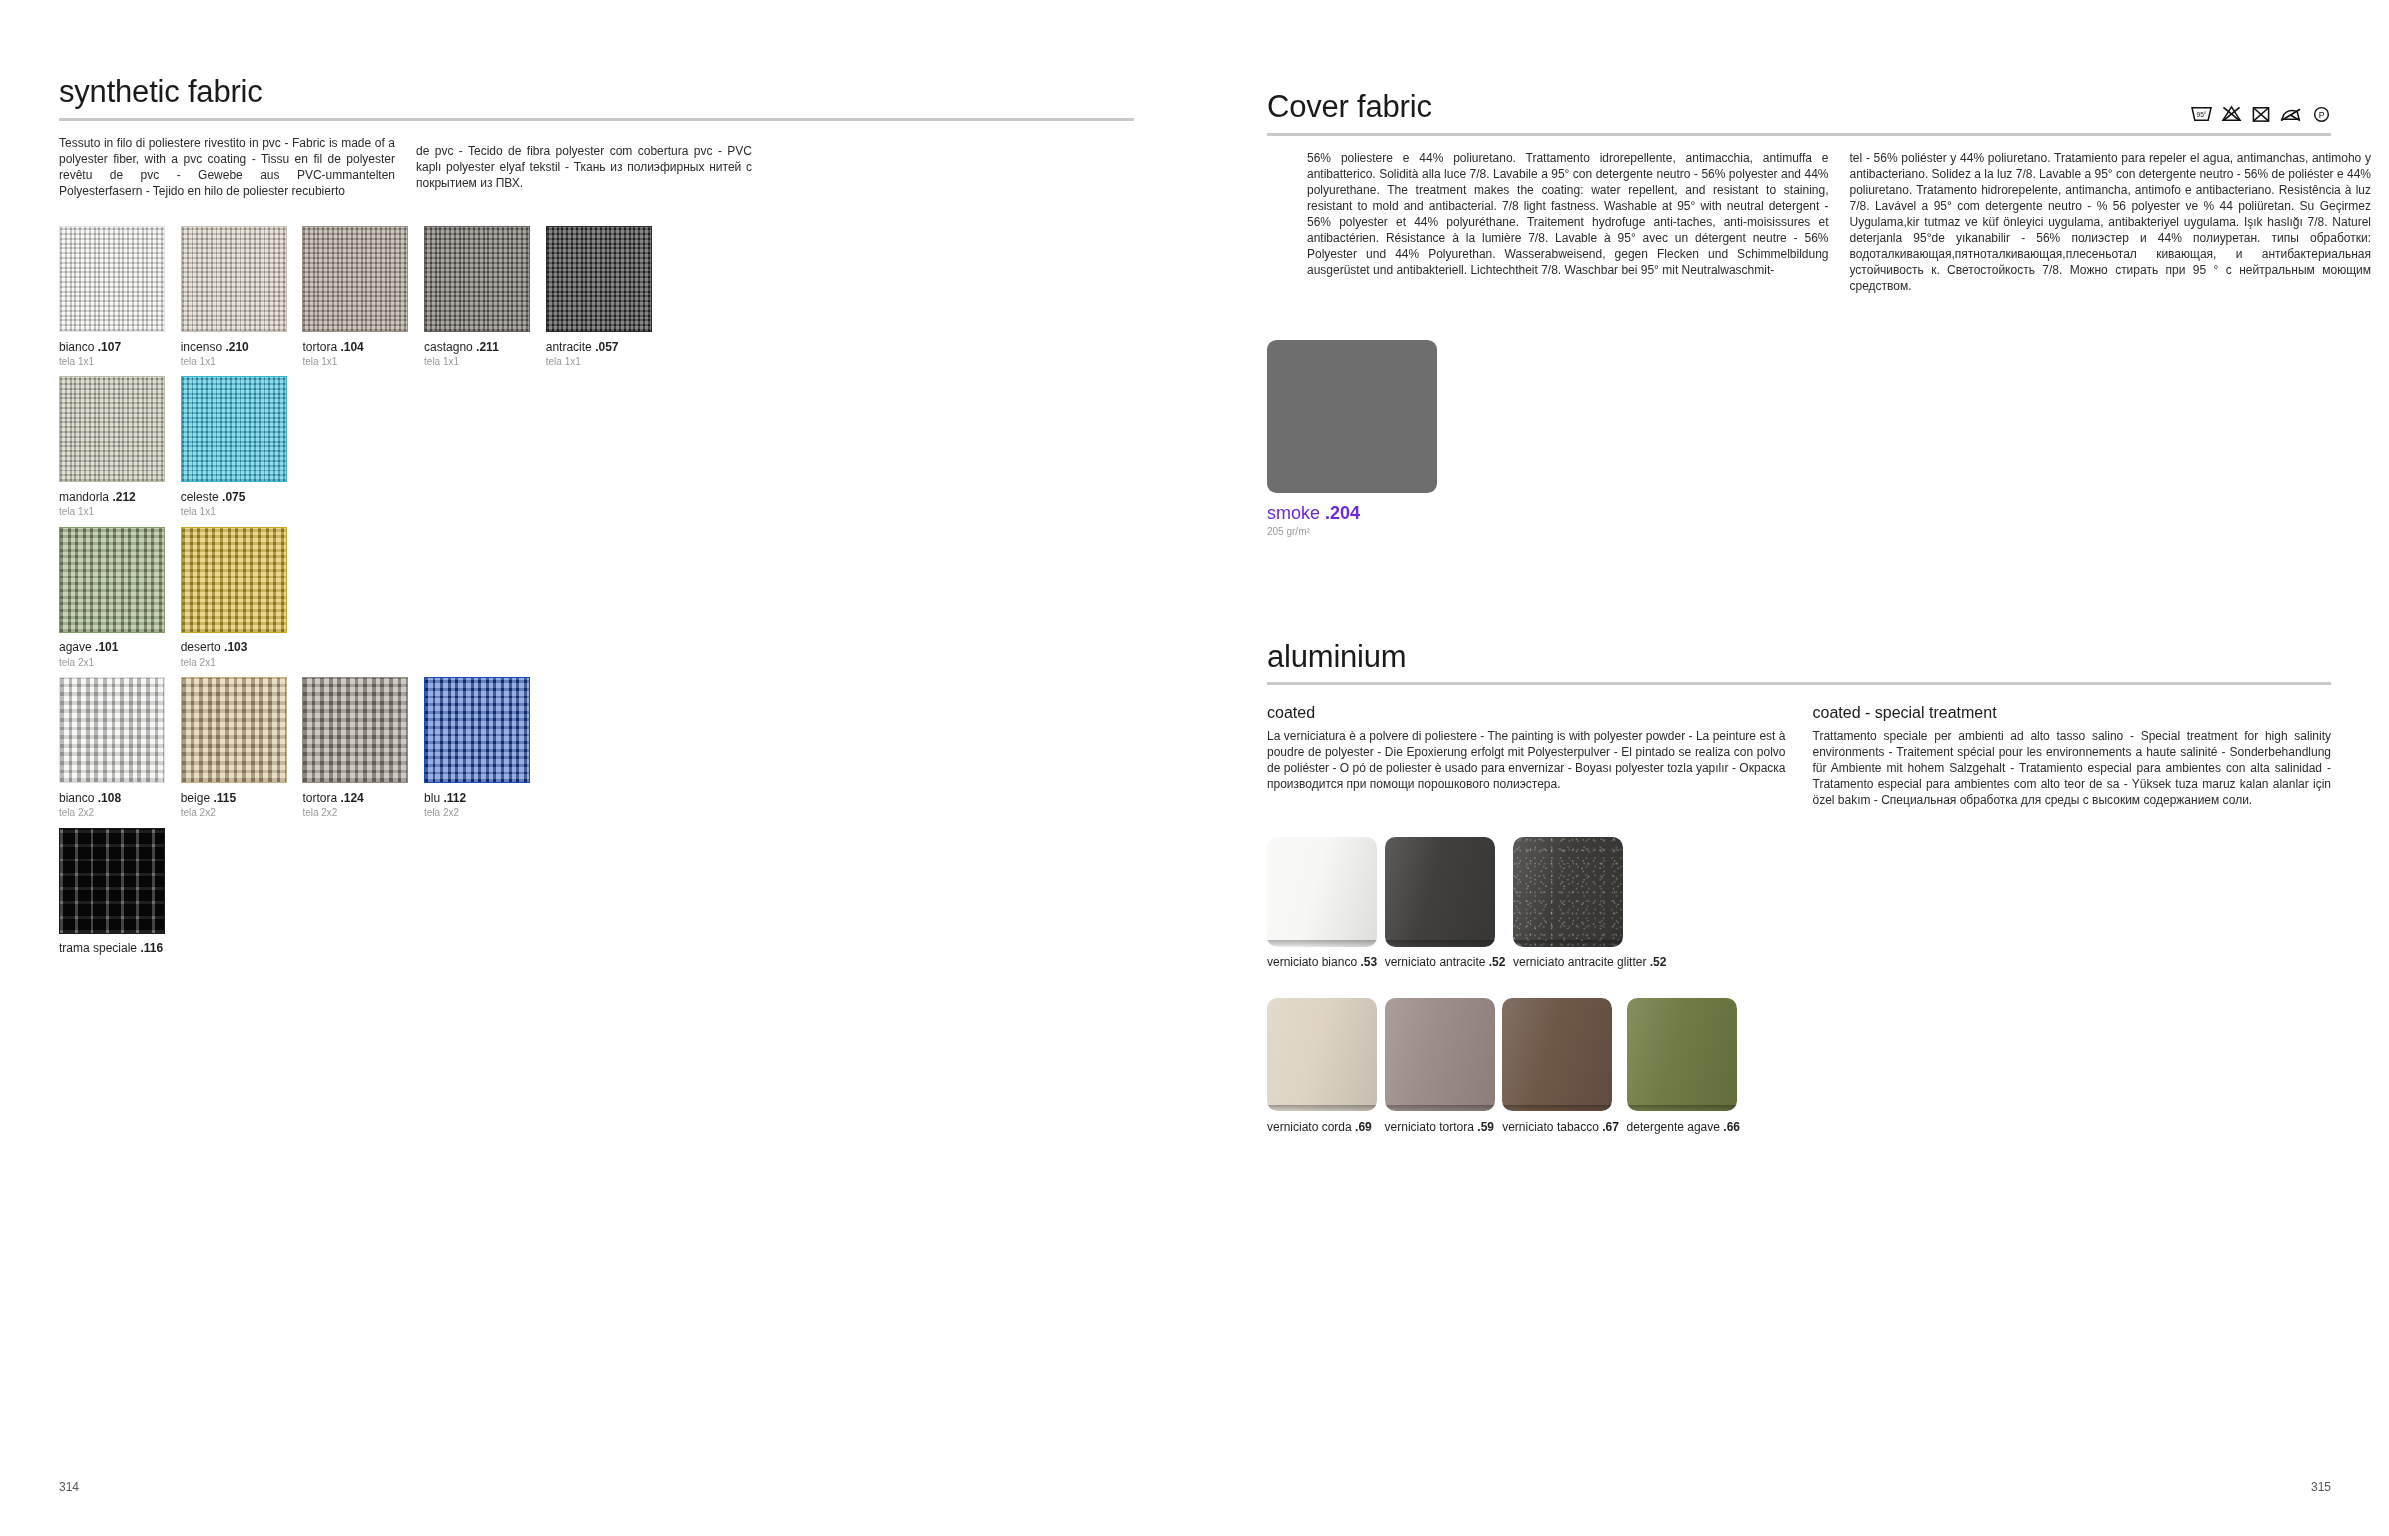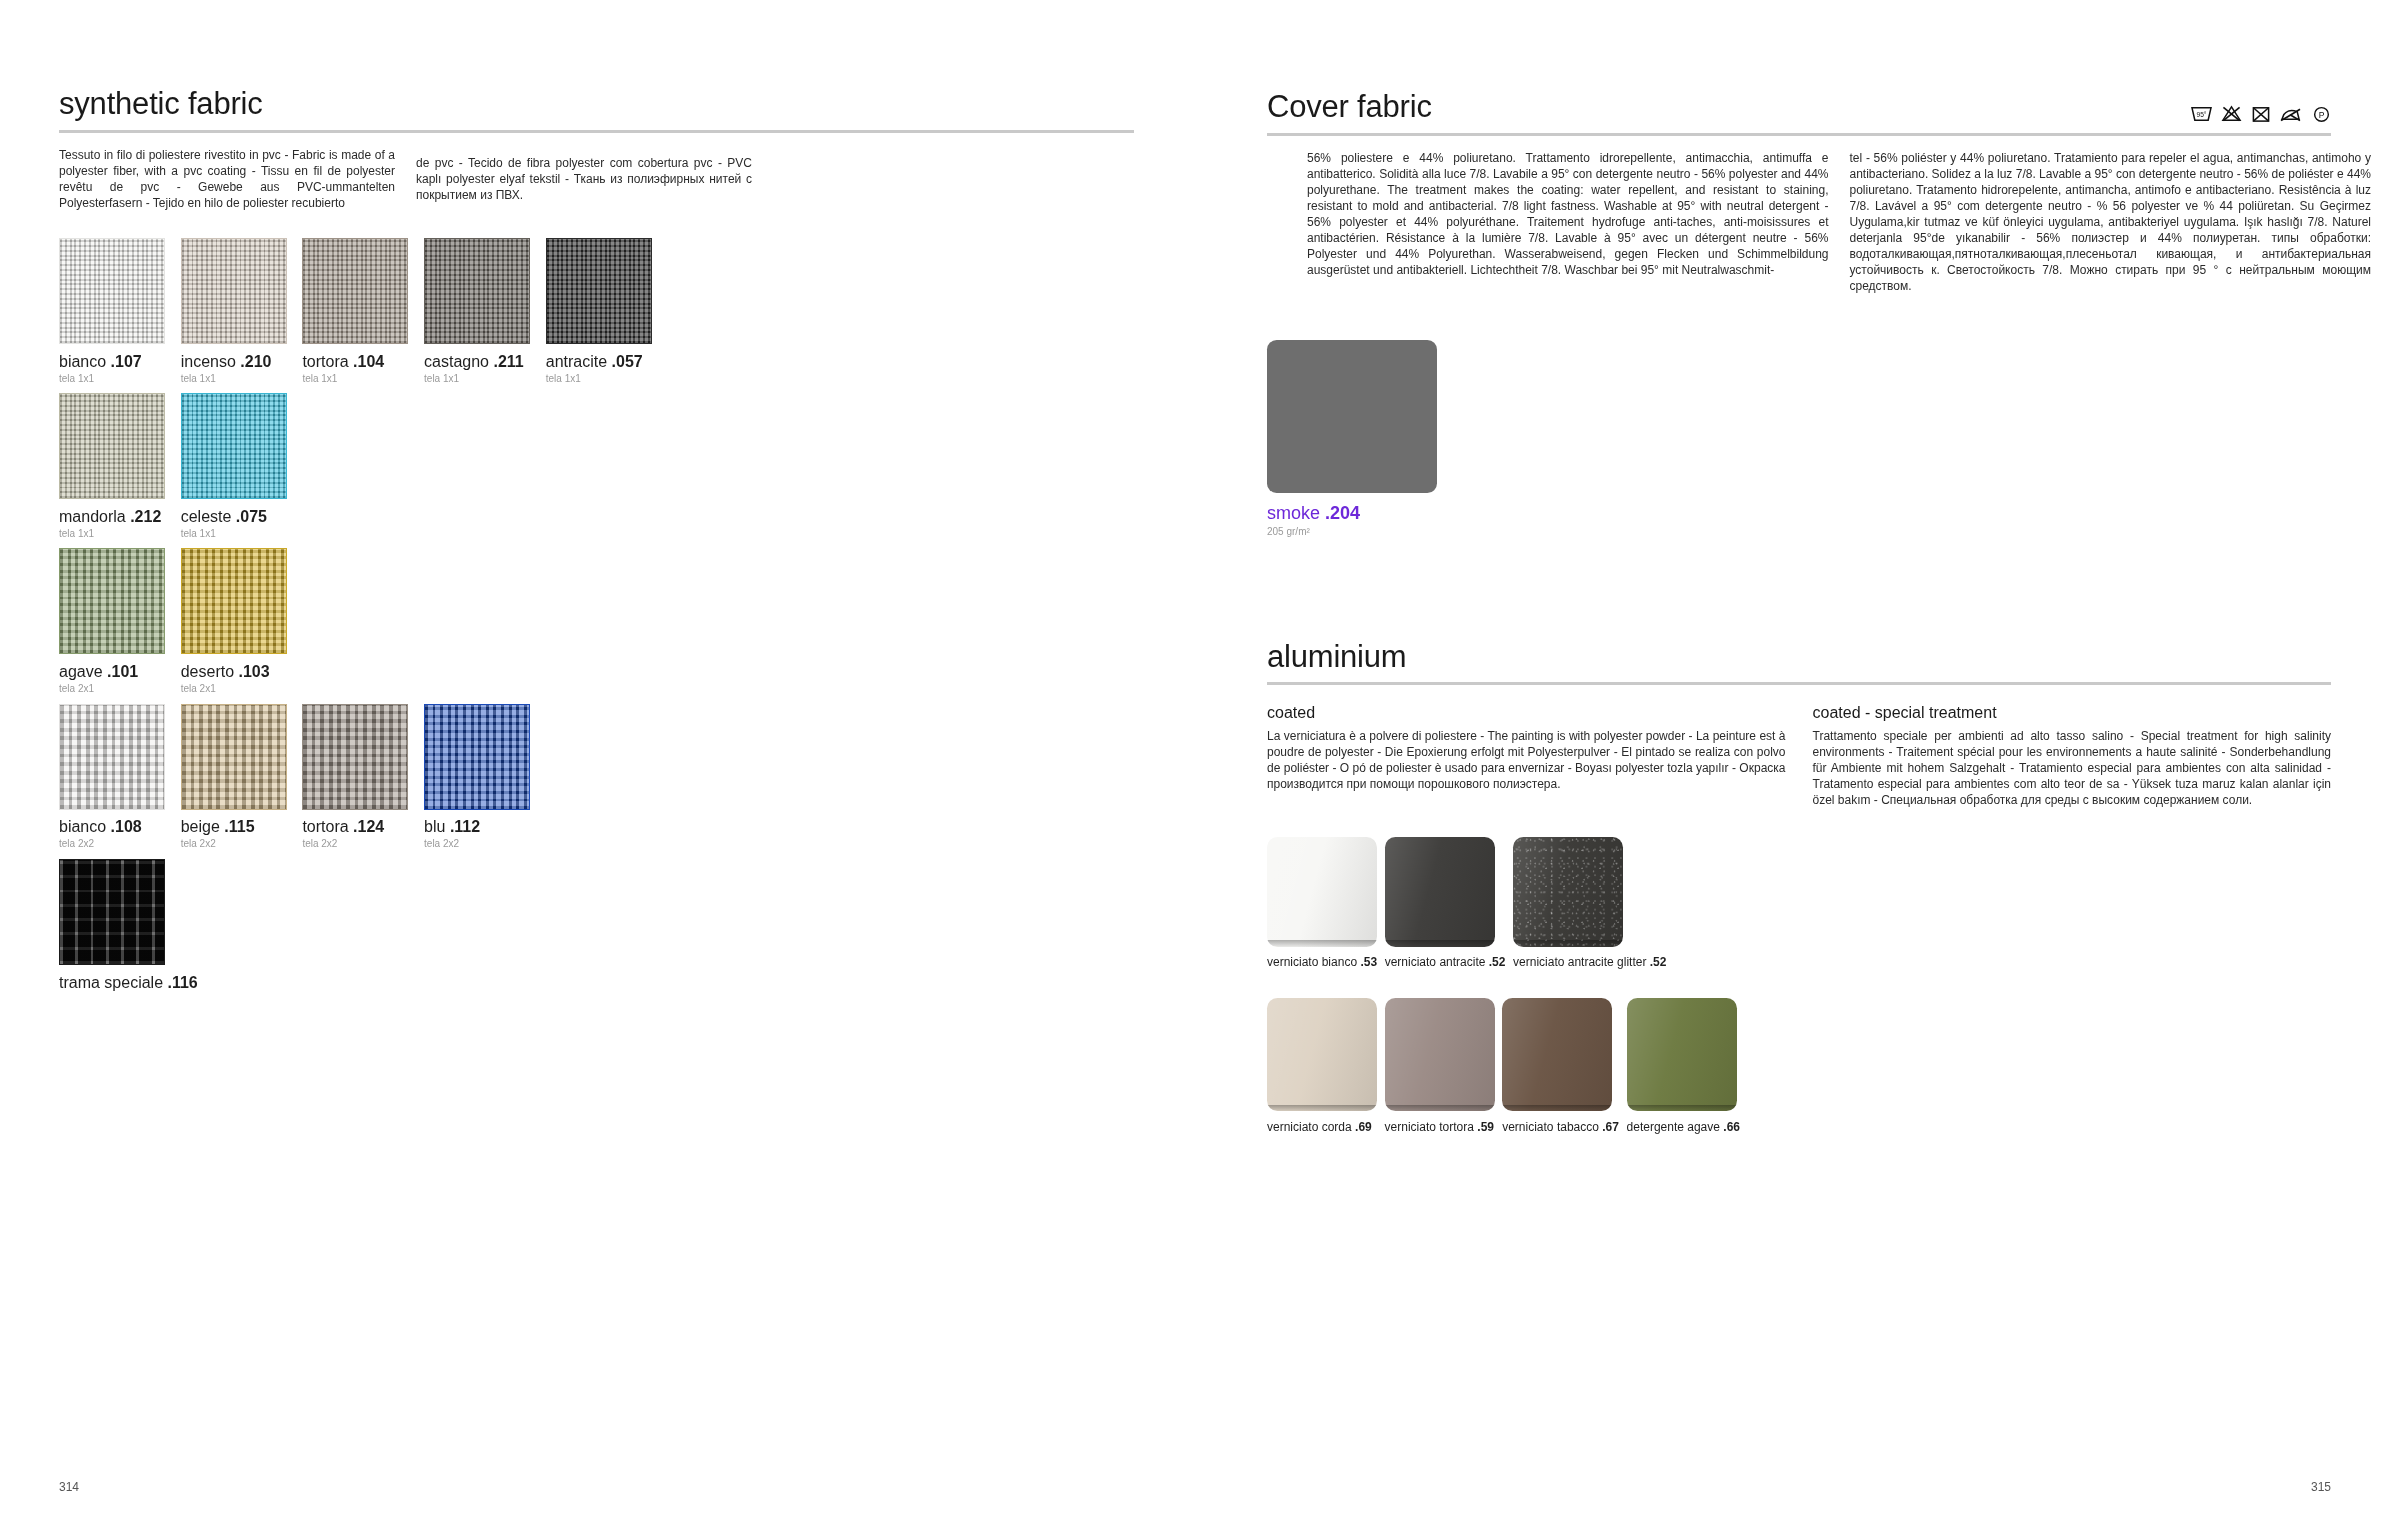--- a/index.html
+++ b/index.html
@@ -5,21 +5,21 @@
   * { box-sizing: border-box; margin: 0; padding: 0; }
   html, body {
     width: 2390px; height: 1536px;
     background: #ffffff;
     font-family: "Liberation Sans", sans-serif;
     color: #231f20;
     overflow: hidden;
   }
   .spread { position: relative; width: 2390px; height: 1536px; display: flex; }
   .page { position: relative; height: 1536px; }
-  .page-left  { width: 1195px; padding: 12px 0 0 59px; }
+  .page-left  { width: 1195px; padding: 0 0 0 59px; }
   .page-right { width: 1195px; padding: 15px 59px 0 72px; }
 
   
   .sec-head { position: relative; }
   .sec-title {
     font-size: 31px; font-weight: 400; letter-spacing: -0.2px;
     color: #1a1a1a; line-height: 1.1;
   }
   .sec-rule { height: 2.9px; background: #c9c9c9; margin-top: 8.6px; }
   .care-icons {
@@ -38,21 +38,21 @@
 
   
   .swatch-rows { margin-top: 27px; }
   .swatch-row { display: flex; margin-bottom: 8.6px; }
   .swatch-cell { width: 116px; margin-right: 5.7px; }
   .sw {
     width: 106px; height: 106px;
     border: 1px solid rgba(0,0,0,0.06);
     position: relative; overflow: hidden;
   }
-  .sw-name { font-size: 16px; margin-top: 7.6px; color: #1f1f1f; line-height: 1.2; white-space: nowrap; }
+  .sw-name { font-size: 12px; margin-top: 7.6px; color: #1f1f1f; line-height: 1.2; white-space: nowrap; }
   .sw-name b { font-weight: 700; }
   .sw-sub { font-size: 10px; color: #9a9a9a; margin-top: 1.9px; line-height: 1.2; }
 
   
   .tex {
     position: absolute; inset: 0;
     background-repeat: repeat;
   }
   .tex-1x1 {
     background-image:

